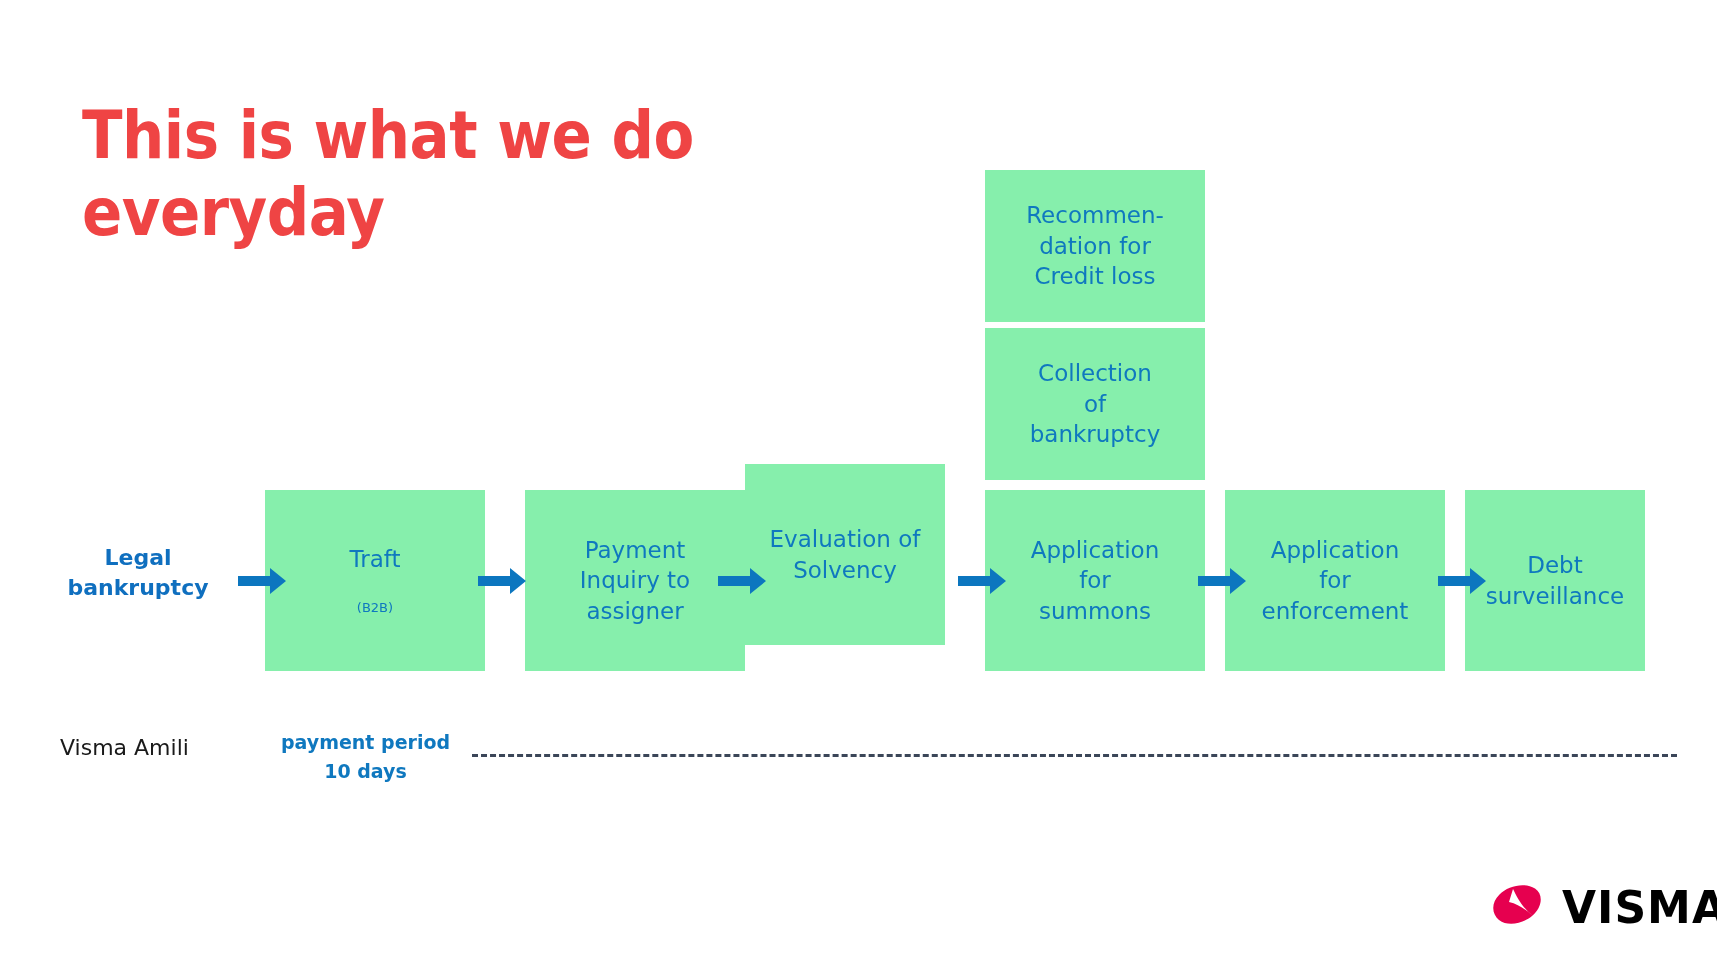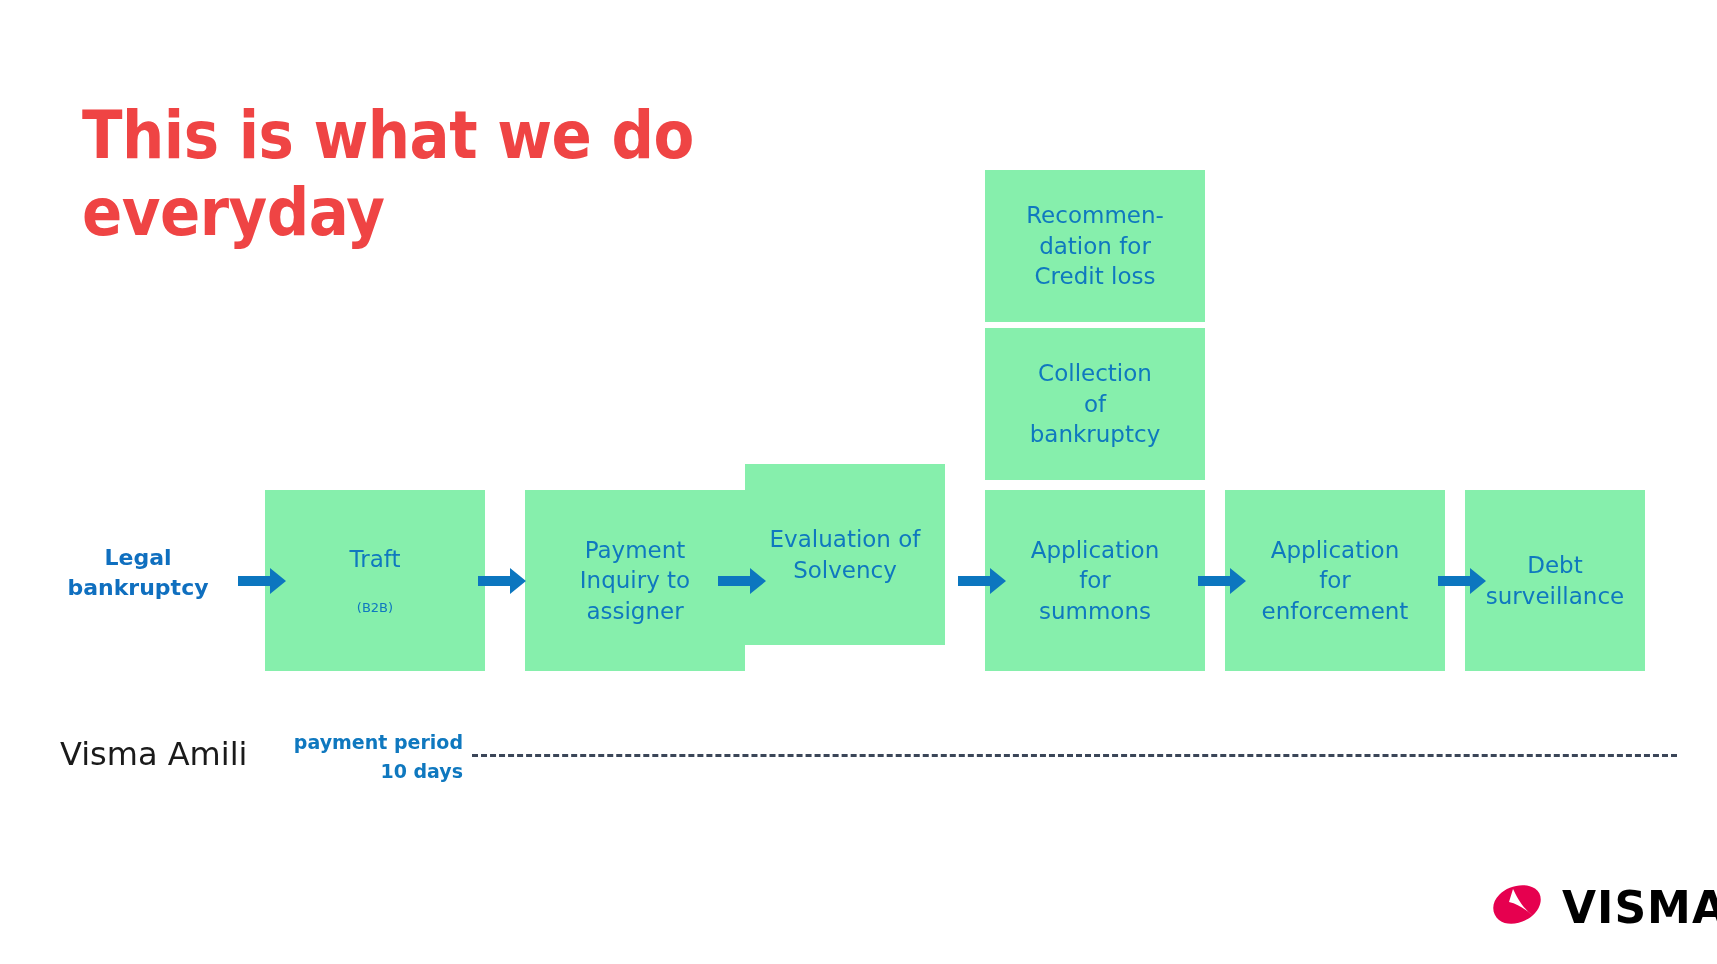--- a/index.html
+++ b/index.html
@@ -75,29 +75,29 @@
     height: 30px;
     display: block;
   }
   .arrow svg { display: block; }
 
   
   .footer-label {
     position: absolute;
     left: 60px;
     top: 735px;
-    font-size: 32px;
+    font-size: 22px;
     color: #1a1a1a;
   }
   .payment-note {
     position: absolute;
     left: 268px;
     top: 728px;
     width: 195px;
-    text-align: right;
+    text-align: center;
     font-size: 19px;
     font-weight: 700;
     line-height: 1.5;
     color: #0f78bf;
     white-space: pre-line;
   }
   .dashed-line {
     position: absolute;
     left: 472px;
     top: 754px;

